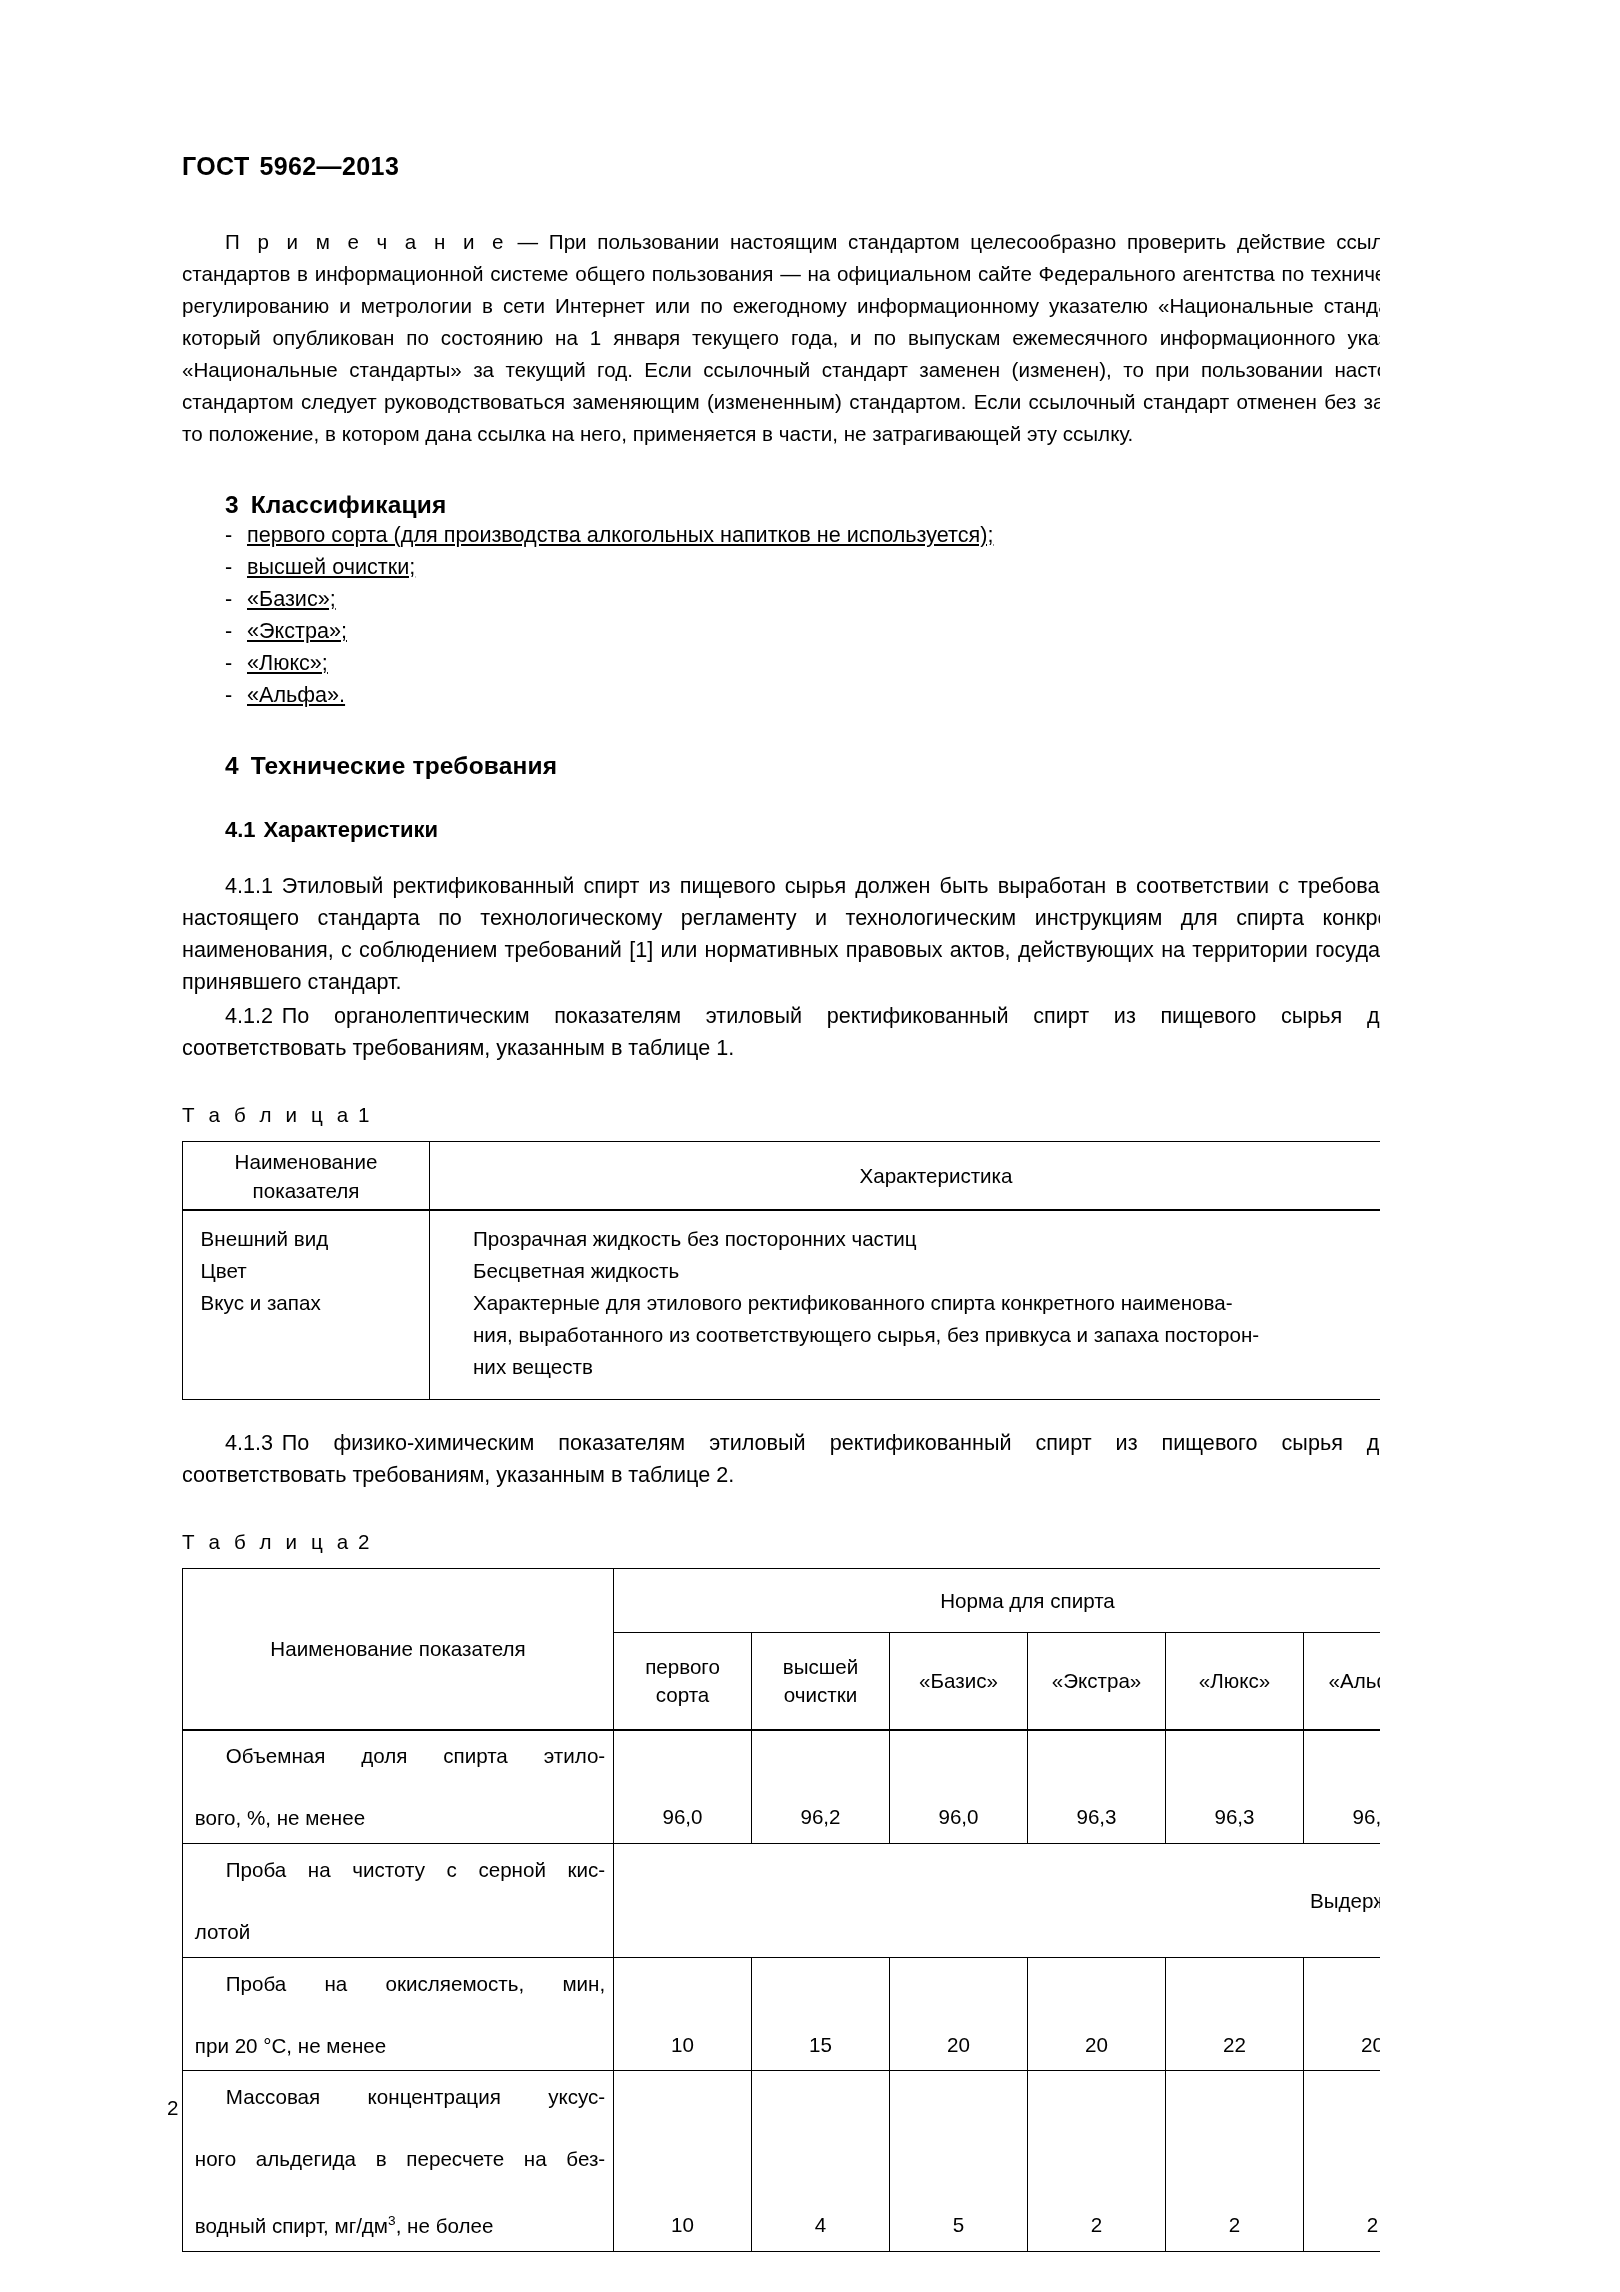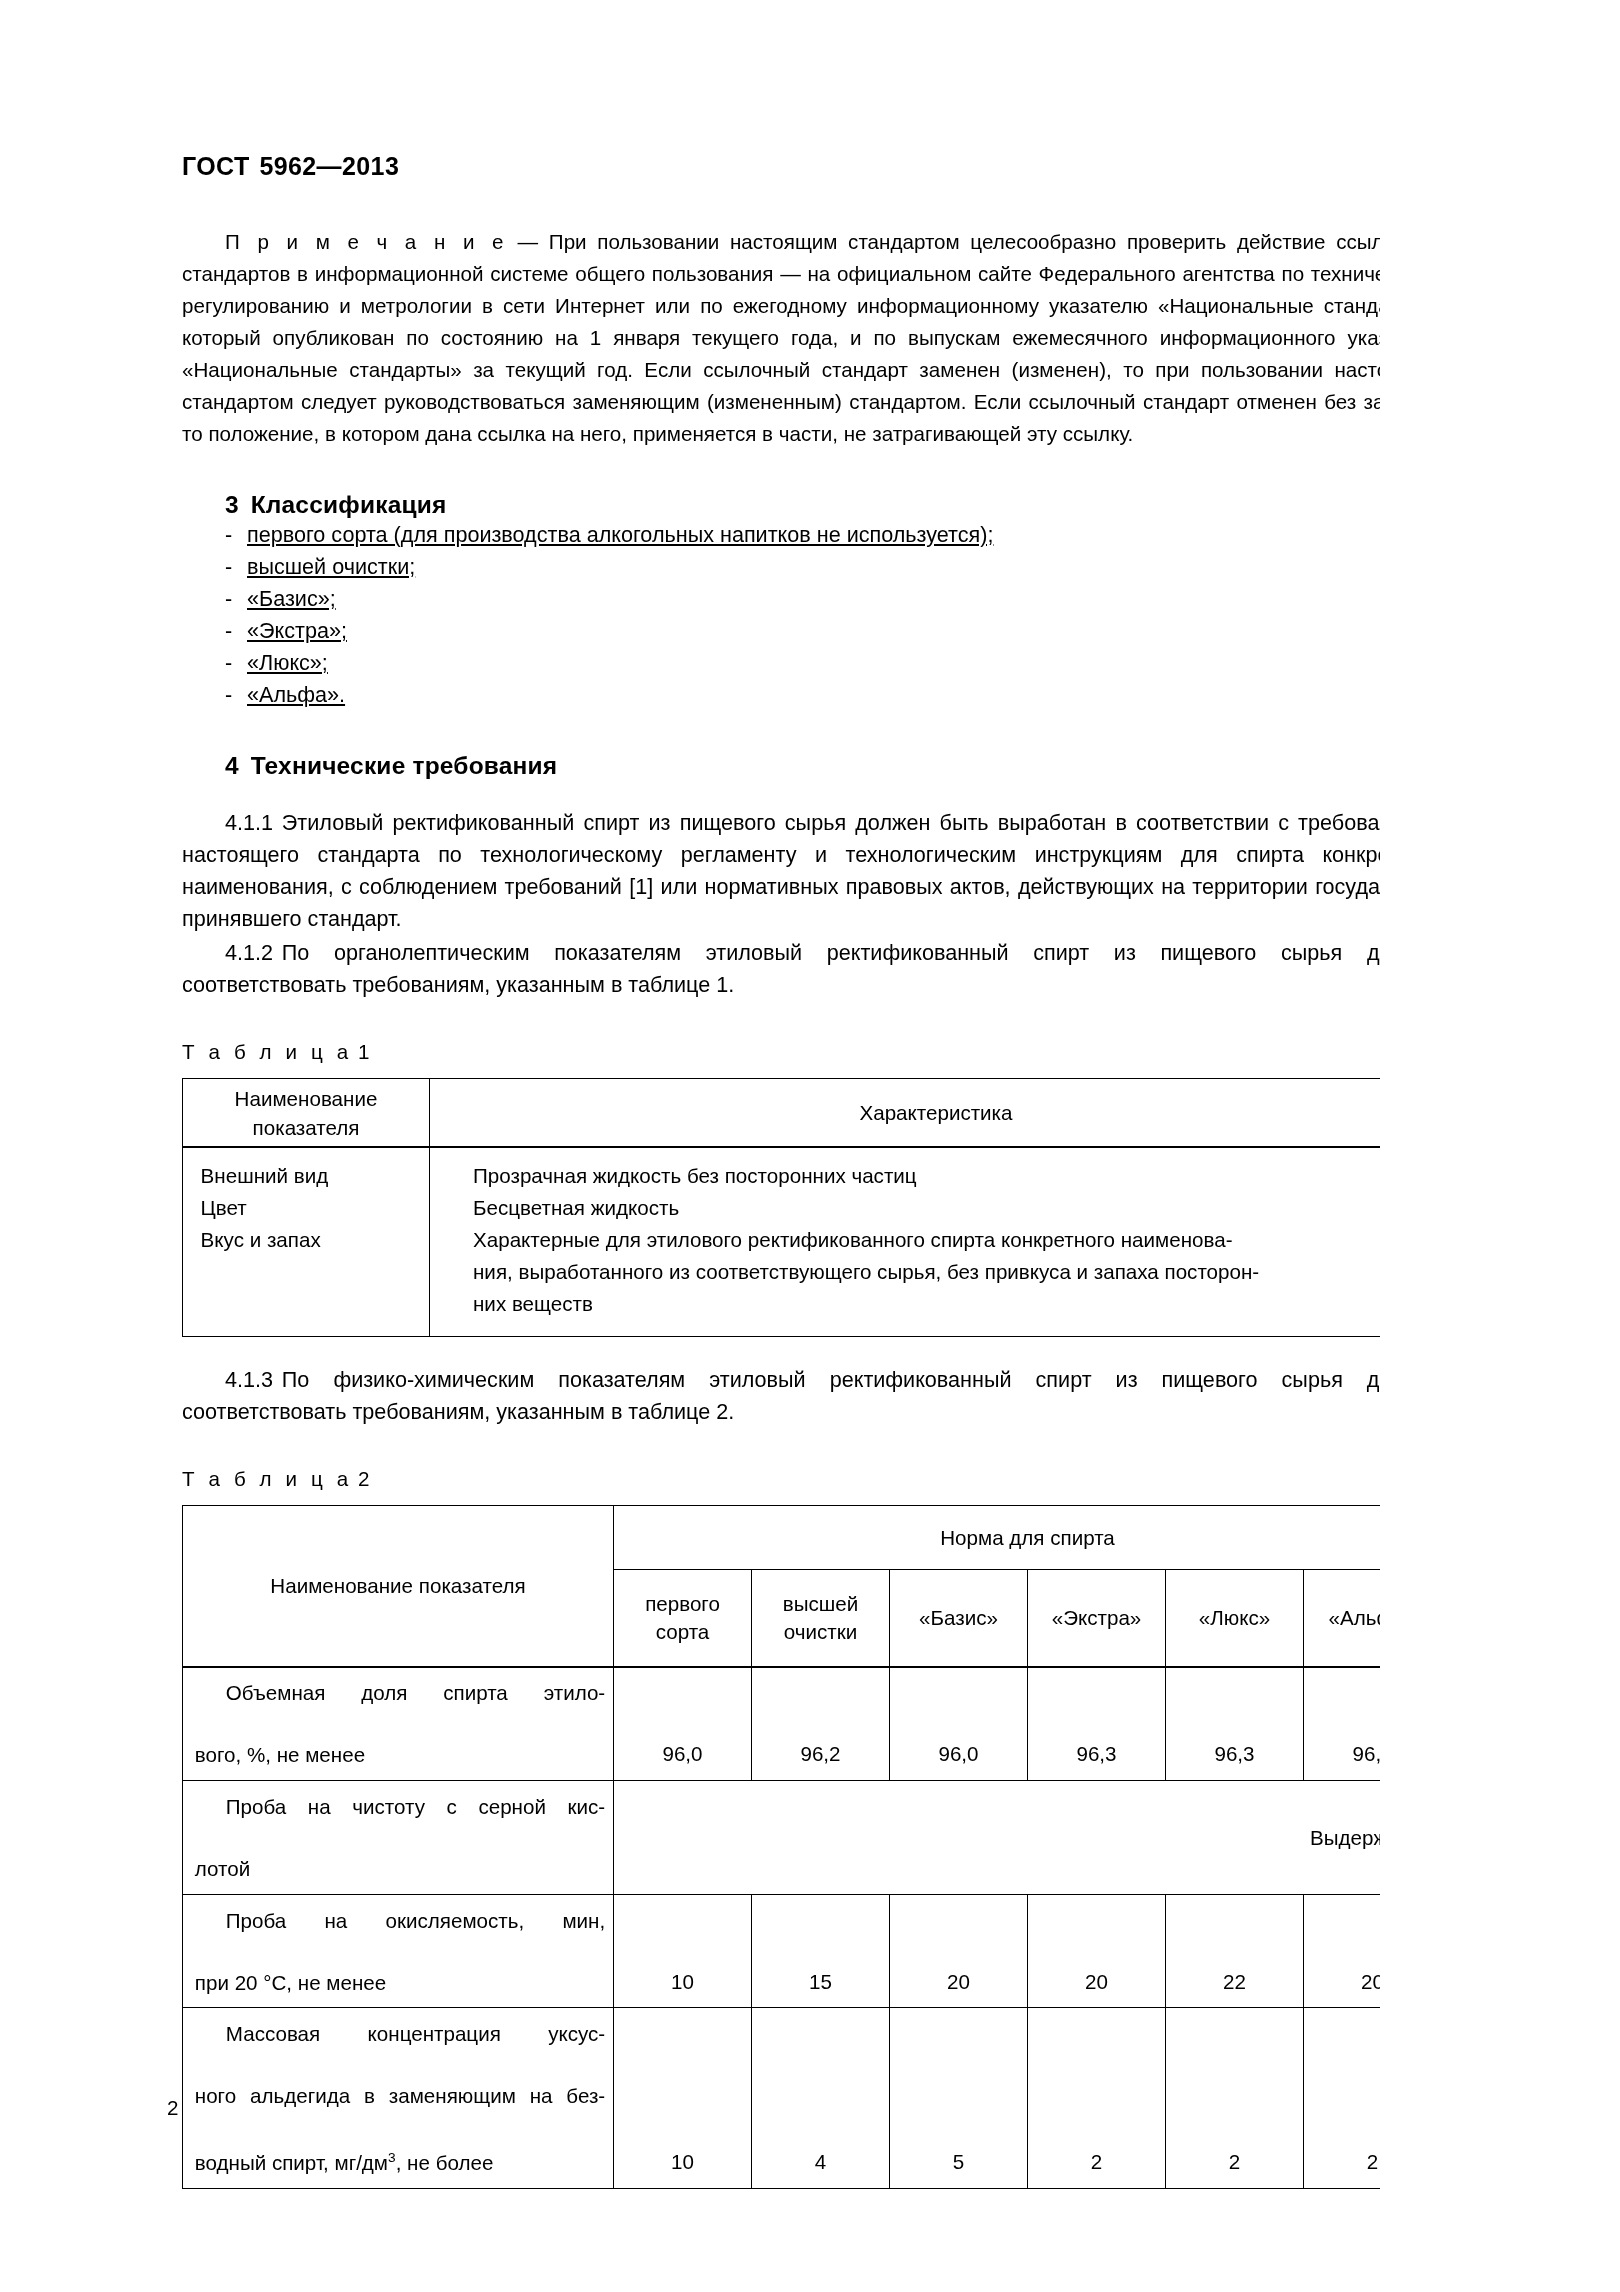--- a/index.html
+++ b/index.html
@@ -215,20 +215,23 @@
       <li>«Базис»;</li>
       <li>«Экстра»;</li>
       <li>«Люкс»;</li>
       <li>«Альфа».</li>
     </ul>
 
     <h2 class="section">
       <span class="num">4</span><span>Технические требования</span>
     </h2>
 
+    <h3 class="subsection">
+      <span class="num">4.1</span><span>Характеристики</span>
+    </h3>
 
     <p class="para-block indent"><span class="clause-num">4.1.1</span><span>Этиловый ректификованный спирт из пищевого сырья должен быть выработан в соответствии с требованиями настоящего стандарта по технологическому регламенту и технологическим инструкциям для спирта конкретного наименования, с соблюдением требований [1] или нормативных правовых актов, действующих на территории государства, принявшего стандарт.</span></p>
 
     <p class="para-tight indent"><span class="clause-num">4.1.2</span><span>По органолептическим показателям этиловый ректификованный спирт из пищевого сырья должен соответствовать требованиям, указанным в таблице 1.</span></p>
 
     <div class="table-caption">
       <span>Т а б л и ц а</span><span class="cap-num"> </span><span class="cap-num">1</span>
     </div>
 
     <table class="gost t1">
@@ -322,21 +325,21 @@
           <td class="val">15</td>
           <td class="val">20</td>
           <td class="val">20</td>
           <td class="val">22</td>
           <td class="val">20</td>
         </tr>
 
         <tr>
           <td class="ind" style="height:118px">
             <span class="ln first justify-spread">Массовая концентрация уксус-</span>
-            <span class="ln justify-spread">ного альдегида в заменяющим на без-</span>
+            <span class="ln justify-spread">ного альдегида в пересчете на без-</span>
             <span class="ln">водный спирт, мг/дм<span class="sup">3</span>, не более</span>
           </td>
           <td class="val">10</td>
           <td class="val">4</td>
           <td class="val">5</td>
           <td class="val">2</td>
           <td class="val">2</td>
           <td class="val">2</td>
         </tr>
       </tbody>

